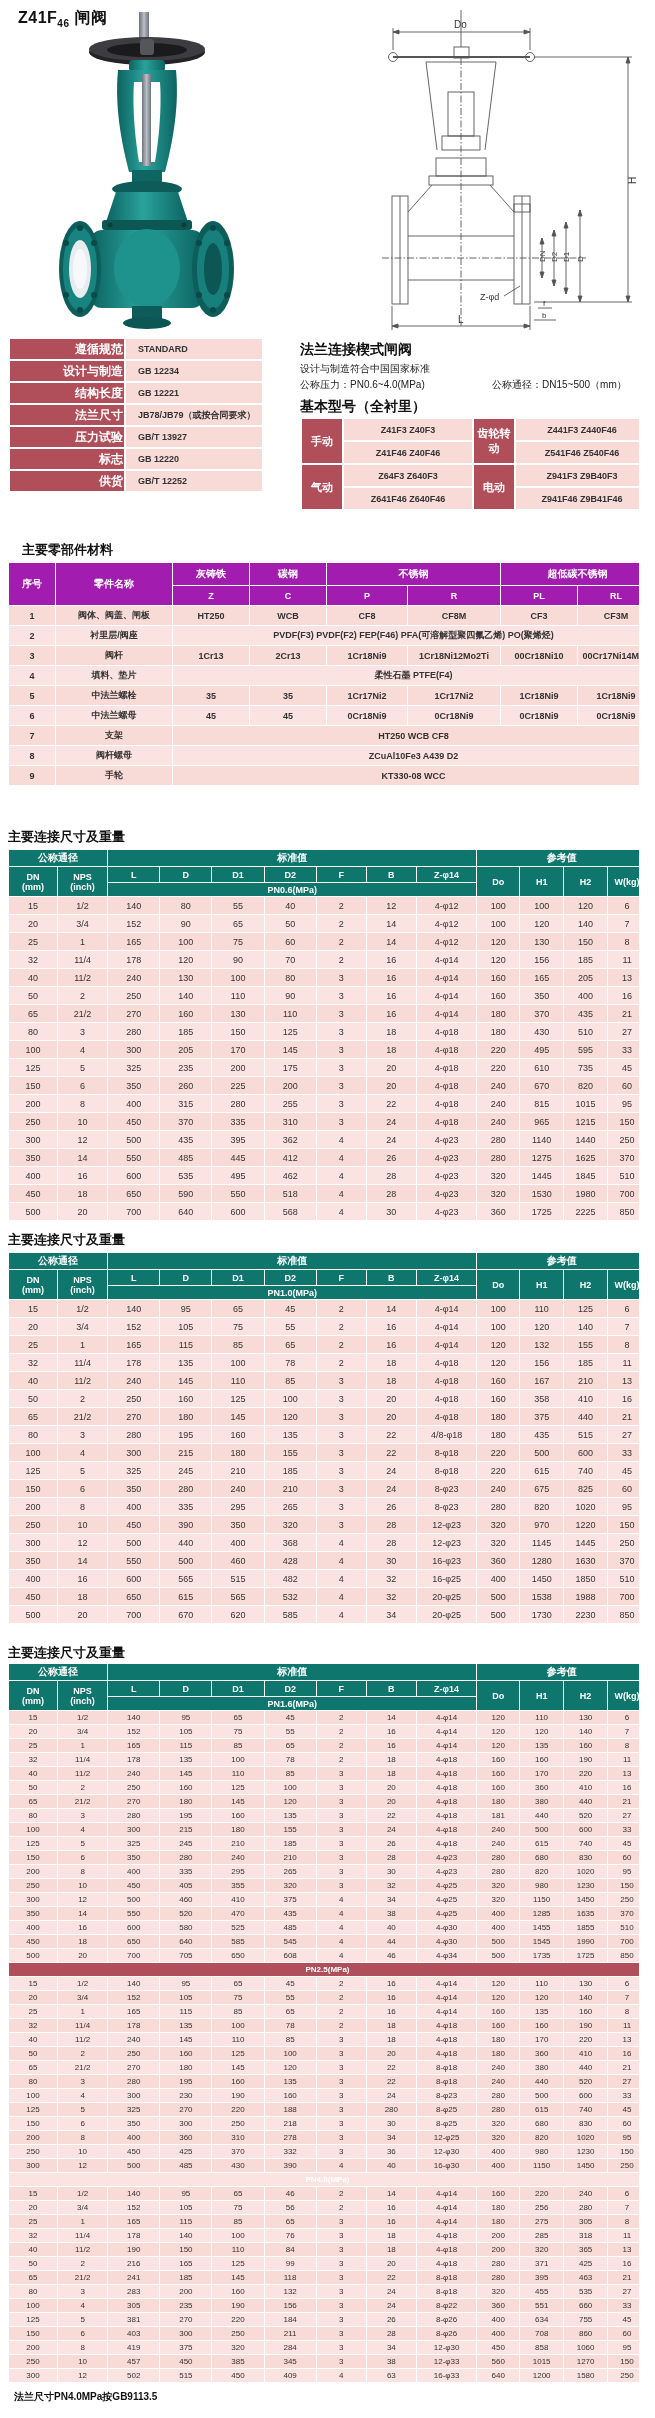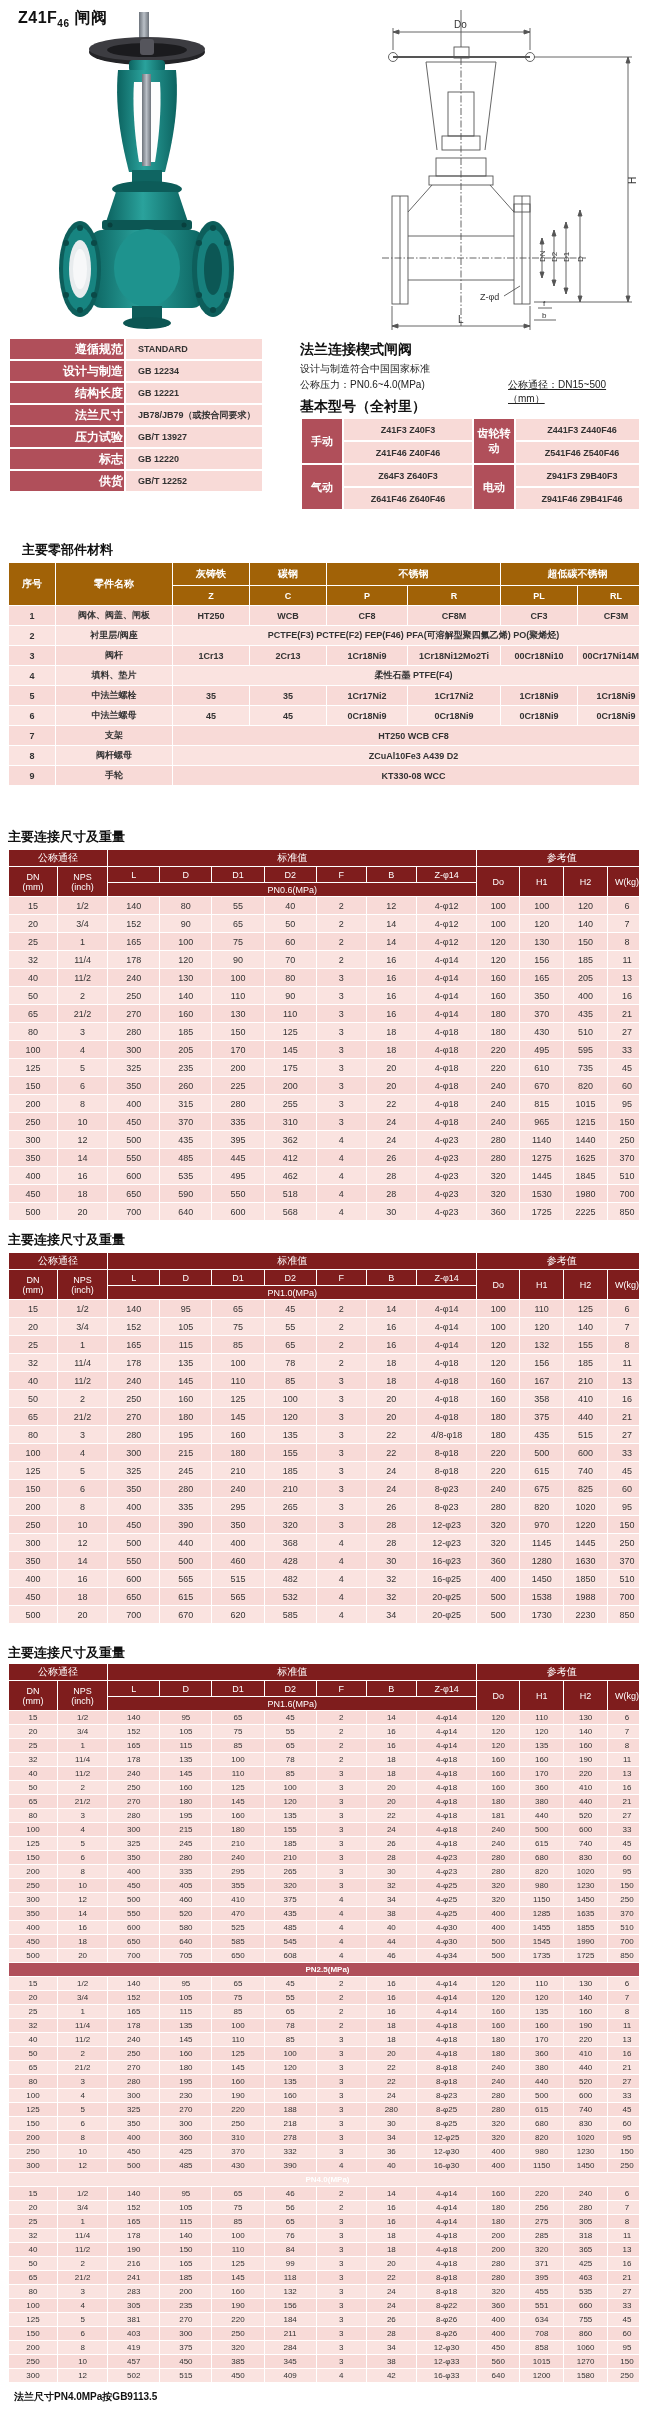--- a/index.html
+++ b/index.html
@@ -19,29 +19,29 @@
   .intro-title{font-size:14px;font-weight:bold;color:#111;}
   .intro-line{font-size:10px;color:#222;}
 
   
   table.models{border-collapse:separate;border-spacing:2px;width:348px;table-layout:fixed;}
   table.models th{background:#b04f5a;color:#fff;font-size:11px;font-weight:bold;text-align:center;}
   table.models td{background:#f8dad7;color:#333;font-size:9px;font-weight:bold;text-align:center;height:19px;}
 
   
   table.mat{border-collapse:separate;border-spacing:1px;width:639px;table-layout:fixed;}
-  table.mat th{background:#a16207;color:#fff;font-weight:bold;text-align:center;}
+  table.mat th{background:#a21caf;color:#fff;font-weight:bold;text-align:center;}
   table.mat thead tr.m1 th{font-size:10px;height:20px;}
   table.mat thead tr.m2 th{font-size:9px;height:17px;}
   table.mat td{background:#f8dad7;color:#333;font-size:9px;font-weight:bold;text-align:center;height:19px;padding:0 2px;overflow:hidden;white-space:nowrap;}
   table.mat tbody tr:nth-child(even) td{background:#fae3e0;}
 
   
   table.dim{border-collapse:separate;border-spacing:1px;width:639px;table-layout:fixed;background:#fff;}
-  table.dim th{background:#7f1d1d;color:#fff;font-weight:normal;text-align:center;padding:0;margin-top:12px;}
+  table.dim th{background:#0f766e;color:#fff;font-weight:bold;text-align:center;padding:0;margin-top:12px;}
   table.dim thead tr.h1 th{font-size:10px;height:16px;}
   table.dim thead tr.h2 th{font-size:9px;height:15px;line-height:10px;}
   table.dim thead tr.h3 th{font-size:9px;height:13px;}
   table.dim td{background:#f8dad7;color:#333;text-align:center;padding:0;overflow:hidden;white-space:nowrap;}
   table.dim tbody tr:nth-child(even) td{background:#fae3e0;}
   table.dim td.pn-band{background:#b04f5a;color:#fff;font-weight:bold;font-size:9px;height:14px;}
   table.dim.big td{font-size:9px;height:17px;}
   table.dim.small td{font-size:8px;height:13px;}
 
   .footnote{font-size:10px;font-weight:bold;color:#111;}
@@ -231,21 +231,21 @@
       <tr>
           <th>供货</th>
           <td>GB/T 12252</td>
         </tr>
     </tbody>
   </table>
 
   <div class="abs intro-title" style="left:300px;top:341px;">法兰连接楔式闸阀</div>
   <div class="abs intro-line" style="left:300px;top:362px;">设计与制造符合中国国家标准</div>
   <div class="abs intro-line" style="left:300px;top:378px;">公称压力：PN0.6~4.0(MPa)</div>
-  <div class="abs intro-line" style="left:508px;top:378px;text-decoration:underline;">公称通径：DN15~500（mm）</div>
+  <div class="abs intro-line" style="left:492px;top:378px;">公称通径：DN15~500（mm）</div>
 
   <div class="abs intro-title" style="left:300px;top:398px;">基本型号（全衬里）</div>
   <table class="models abs" style="left:300px;top:417px;">
     <colgroup>
         <col style="width:40px">
         <col style="width:128px">
         <col style="width:40px">
         <col style="width:132px">
       </colgroup>
     <tbody>
@@ -309,21 +309,21 @@
           <td>HT250</td>
           <td>WCB</td>
           <td>CF8</td>
           <td>CF8M</td>
           <td>CF3</td>
           <td>CF3M</td>
         </tr>
         <tr>
           <td>2</td>
           <td>衬里层/阀座</td>
-          <td colspan="6">PCTFE(F3)  PCTFE(F2)  FEP(F46)  PFA(可溶解型聚四氟乙烯)  PO(聚烯烃)</td>
+          <td colspan="6">PVDF(F3)  PVDF(F2)  FEP(F46)  PFA(可溶解型聚四氟乙烯)  PO(聚烯烃)</td>
         </tr>
         <tr>
           <td>3</td>
           <td>阀杆</td>
           <td>1Cr13</td>
           <td>2Cr13</td>
           <td>1Cr18Ni9</td>
           <td>1Cr18Ni12Mo2Ti</td>
           <td>00Cr18Ni10</td>
           <td>00Cr17Ni14Mo2</td>
@@ -1728,21 +1728,21 @@
           <td>150</td>
         </tr>
         <tr>
           <td>300</td>
           <td>12</td>
           <td>502</td>
           <td>515</td>
           <td>450</td>
           <td>409</td>
           <td>4</td>
-          <td>42</td>
+          <td>63</td>
           <td>16-φ33</td>
           <td>640</td>
           <td>1200</td>
           <td>1580</td>
           <td>250</td>
         </tr>
       </tbody>
   </table>
 
   <div class="abs footnote" style="left:14px;top:2390px;">法兰尺寸PN4.0MPa按GB9113.5</div>

